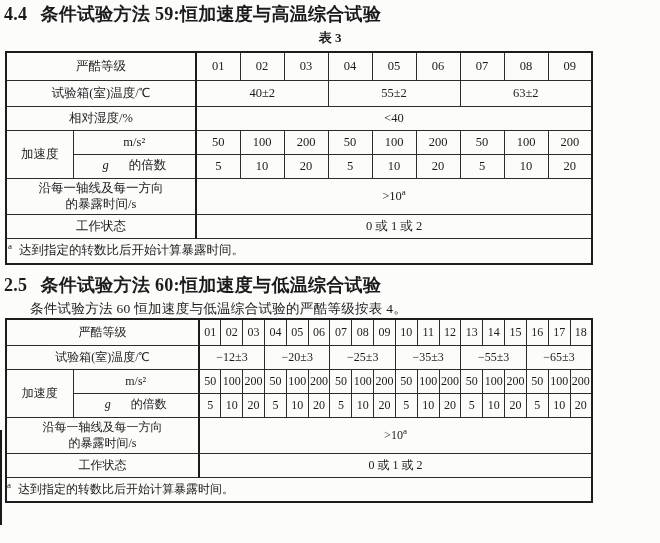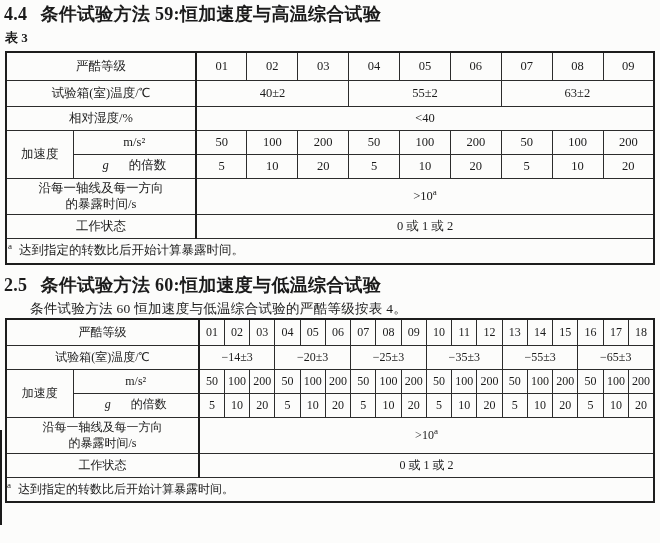--- a/index.html
+++ b/index.html
@@ -21,24 +21,24 @@
     letter-spacing: 0.3px;
   }
   .heading .num { margin-right: 13px; }
   .heading.second { margin-top: 11px; }
   .para {
     margin: 5px 0 0 30px;
     font-size: 13.5px; line-height: 18px; letter-spacing: 0.3px;
   }
   .caption {
     width: 650px; margin: 5px 0 4px 5px;
-    font-size: 13px; font-weight: bold;
+    text-align: center; font-size: 13px; font-weight: bold;
   }
   table.tbl {
-    width: 650px; margin-left: 5px;
+    width: 588px; margin-left: 5px;
     border-collapse: collapse; table-layout: fixed;
     border: 2px solid #1d1d1d;
     text-align: center;
   }
   table.tbl td {
     border: 1px solid #2c2c2c;
     padding: 0 1px;
     font-size: 12.5px;
     line-height: 15px;
     vertical-align: middle;
@@ -165,21 +165,21 @@
           <td>12</td>
           <td>13</td>
           <td>14</td>
           <td>15</td>
           <td>16</td>
           <td>17</td>
           <td>18</td>
         </tr>
     <tr class="r24">
       <td colspan="2" class="sep">试验箱(室)温度/℃</td>
-    <td colspan="3">−14±3</td>
+    <td colspan="3">−12±3</td>
           <td colspan="3">−20±3</td>
           <td colspan="3">−25±3</td>
           <td colspan="3">−35±3</td>
           <td colspan="3">−55±3</td>
           <td colspan="3">−65±3</td>
         </tr>
     <tr class="r24">
       <td rowspan="2">加速度</td>
       <td class="sep">m/s²</td>
     <td>50</td>

